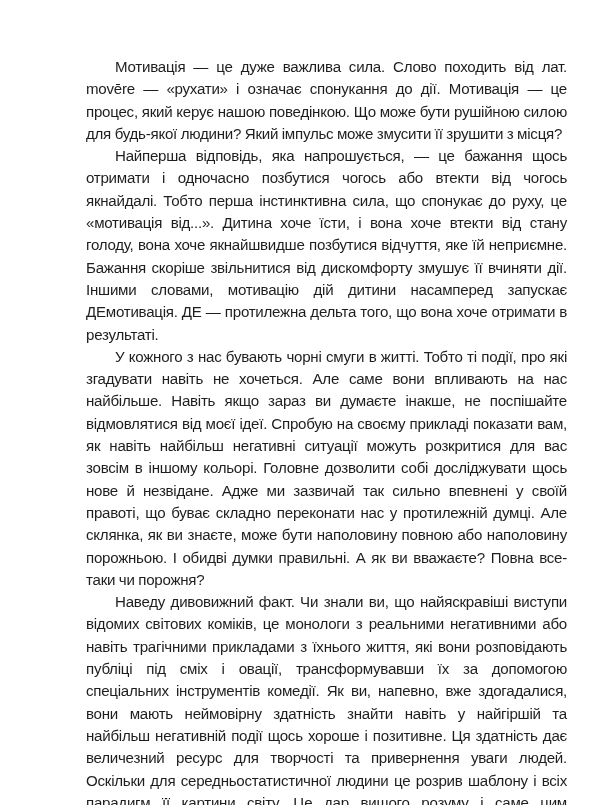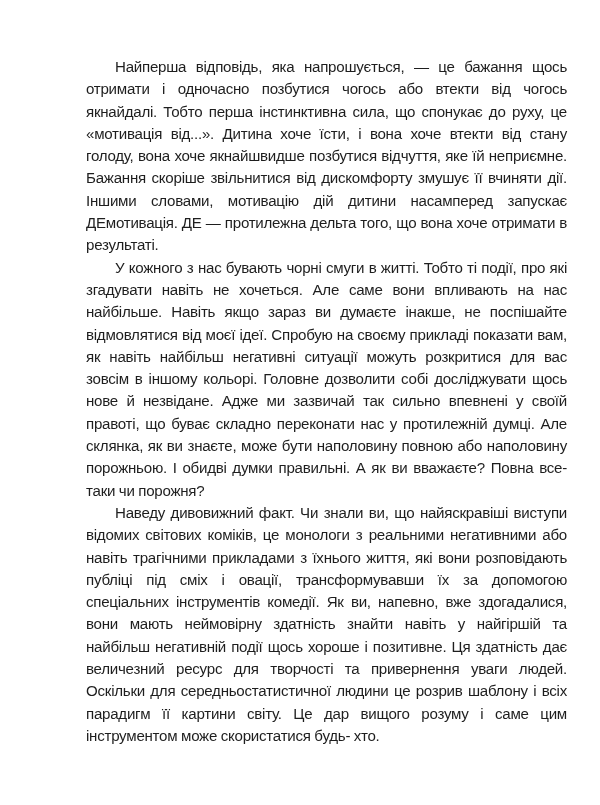--- a/index.html
+++ b/index.html
@@ -28,17 +28,18 @@
     text-indent: 29px;
     text-align: justify;
     letter-spacing: -0.25px;
     word-spacing: -0.3px;
   }
 </style>
 </head>
 <body>
 
 <div class="page">
+  <p class="para">Мотивація — це дуже важлива сила. Слово походить від лат. movēre — «рухати» і означає спонукання до дії. Мотивація — це процес, який керує нашою поведінкою. Що може бути рушійною силою для будь-якої людини? Який імпульс може змусити її зрушити з місця?</p>
   <p class="para">Найперша відповідь, яка напрошується, — це бажання щось отримати і одночасно позбутися чогось або втекти від чогось якнайдалі.  Тобто перша інстинктивна сила, що спонукає до руху, це «мотивація від...». Дитина хоче їсти, і вона хоче втекти від стану голоду, вона хоче якнайшвидше позбутися відчуття, яке їй неприємне. Бажання скоріше звільнитися від дискомфорту змушує її вчиняти дії. Іншими словами, мотивацію дій дитини насамперед запускає ДЕмотивація. ДЕ — протилежна дельта того, що вона хоче отримати в результаті.</p>
   <p class="para">У кожного з нас бувають чорні смуги в житті. Тобто ті події, про які згадувати навіть не хочеться. Але саме вони впливають на нас найбільше. Навіть якщо зараз ви думаєте інакше, не поспішайте відмовлятися від моєї ідеї. Спробую на своєму прикладі показати вам, як навіть найбільш негативні ситуації можуть розкритися для вас зовсім в іншому кольорі. Головне дозволити собі досліджувати щось нове й незвідане. Адже ми зазвичай так сильно впевнені у своїй правоті, що буває складно переконати нас у протилежній думці. Але склянка, як ви знаєте, може бути наполовину повною або наполовину порожньою. І обидві думки правильні. А як ви вважаєте? Повна все-таки чи порожня?</p>
   <p class="para">Наведу дивовижний факт. Чи знали ви, що найяскравіші виступи відомих світових коміків, це монологи з реальними негативними або навіть трагічними прикладами з їхнього життя, які вони розповідають публіці під сміх і овації, трансформувавши їх за допомогою спеціальних інструментів комедії. Як ви, напевно, вже здогадалися, вони мають неймовірну здатність знайти навіть у найгіршій та найбільш негативній події щось хороше і позитивне. Ця здатність дає величезний ресурс для творчості та привернення уваги людей. Оскільки для середньостатистичної людини це розрив шаблону і всіх парадигм її картини світу. Це дар вищого розуму і саме цим інструментом може скористатися будь- хто.</p>
 
 </div>
 
 </body></html>

